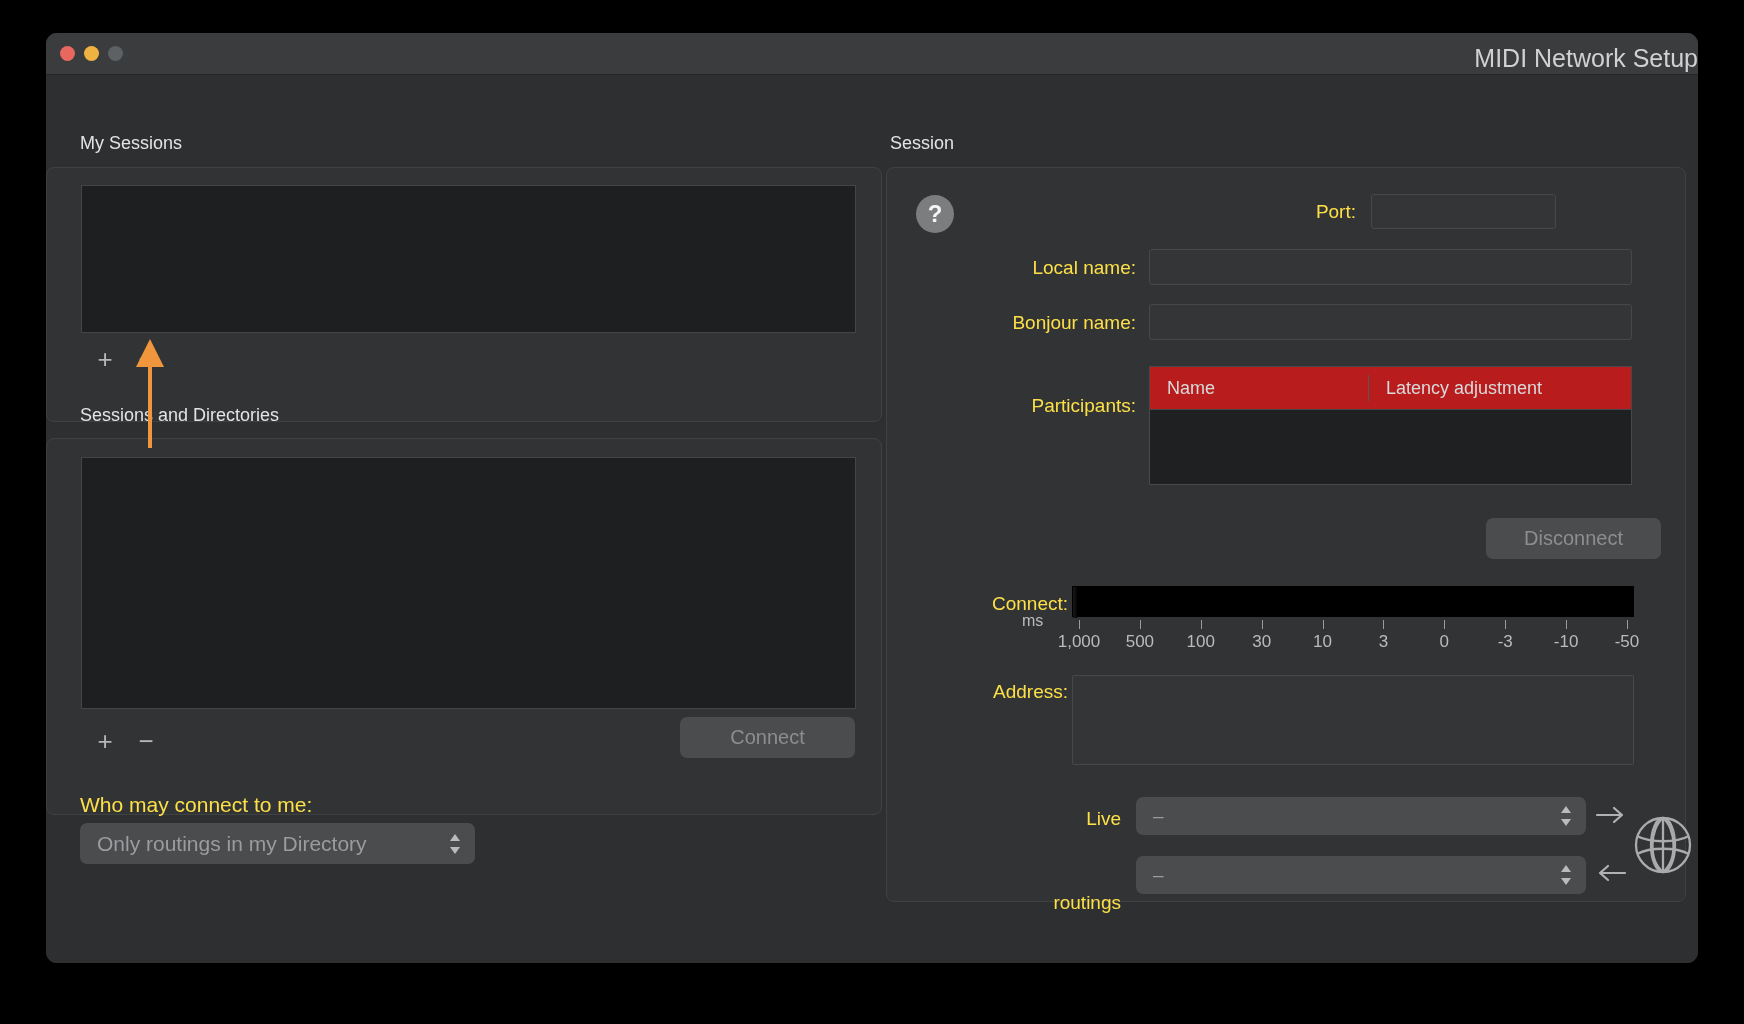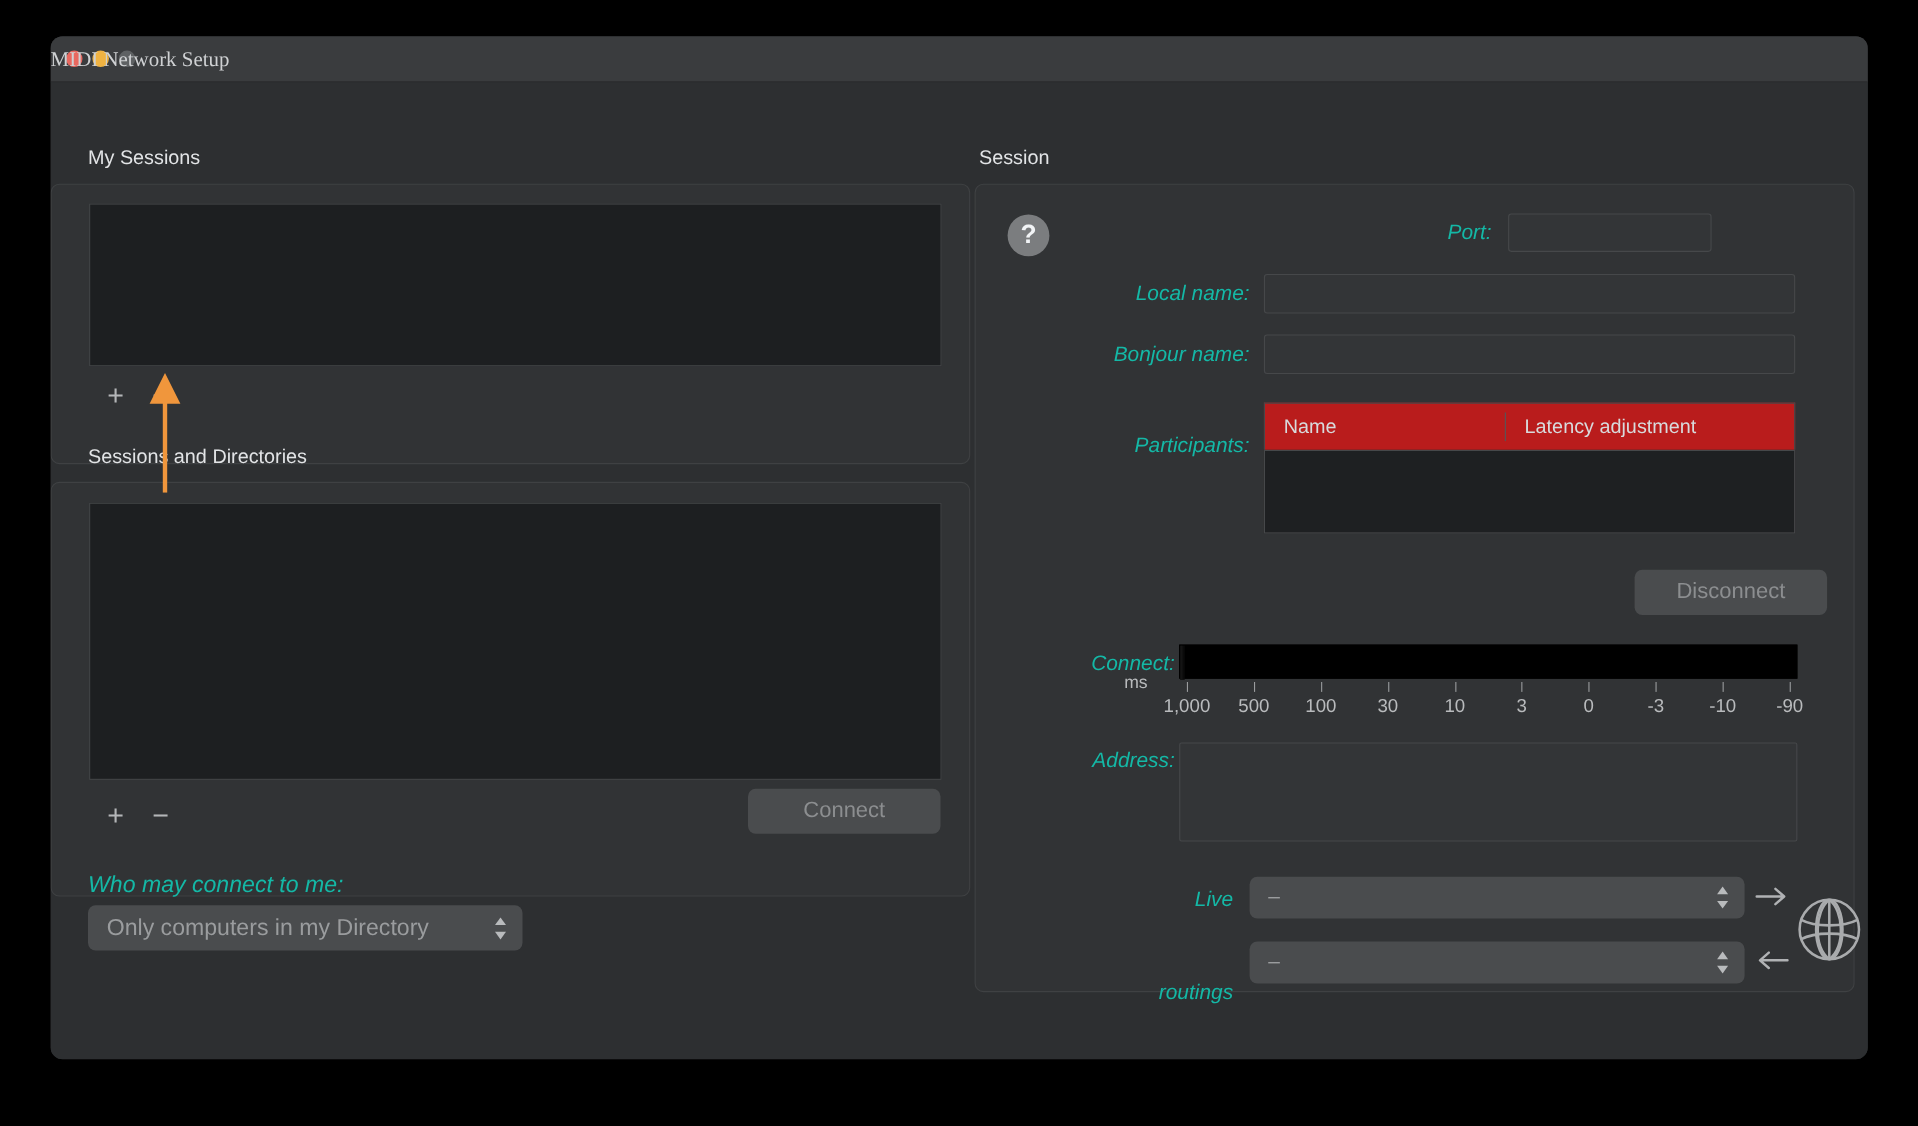--- a/index.html
+++ b/index.html
@@ -41,24 +41,23 @@
   .light {
     width: 15px; height: 15px;
     border-radius: 50%;
   }
   .light.close  { background: #e8685f; }
   .light.min    { background: #f0b342; }
   .light.zoom   { background: #5e6163; }
   #window-title {
     position: absolute;
     left: 0; right: 0; top: 11px;
-    text-align: left;
-    font-size: 19px;
+    text-align: right;
+    font-size: 25px;
     color: #cfd1d3;
-    font-family: Liberation Serif, serif;
   }
 
   
   #content {
     position: relative;
     height: 888px;
     background: #2d2f31;
   }
 
   .group-title {
@@ -103,24 +102,23 @@
     font-size: 20px;
     font-family: "Liberation Sans", sans-serif;
     text-align: center;
     cursor: default;
   }
 
   
   .lbl {
     position: absolute;
     font-size: 19px;
-    color: #14b8a6;
+    color: #fde047;
     text-align: right;
     white-space: nowrap;
-    font-style: italic;
   }
 
   
   .field {
     position: absolute;
     background: #333537;
     border: 1px solid #46484a;
     border-radius: 3px;
   }
 
@@ -269,21 +267,21 @@
     <div class="listbox" style="left:35px; top:382px; width:775px; height:252px;"></div>
 
     <div class="pm-btn" style="left:44px; top:652px;">+</div>
     <div class="pm-btn" style="left:85px; top:652px;">−</div>
 
     <button class="push-btn" style="left:634px; top:642px; width:175px; height:41px;">Connect</button>
 
     <div class="lbl" style="left:34px; top:718px; text-align:left; font-size:21px;">Who may connect to me:</div>
 
     <div class="popup" style="left:34px; top:748px; width:395px; height:41px;">
-      <span class="pop-val" style="font-size:21px;">Only computers in my Directory</span>
+      <span class="pop-val" style="font-size:21px;">Only routings in my Directory</span>
       <svg class="chev" viewBox="0 0 14 24">
         <path d="M7 2 L12 9 L2 9 Z" fill="#b9bbbd"></path>
         <path d="M7 22 L12 15 L2 15 Z" fill="#b9bbbd"></path>
       </svg>
     </div>
 
     <div class="group-title" style="left:844px; top:58px;">Session</div>
 
     <div class="panel" style="left:840px; top:92px; width:800px; height:735px;"></div>
 
@@ -330,21 +328,21 @@
         <div class="tick-lbl" style="left: 250.556px; top: 12px;">10</div>
         <div class="tick" style="left: 311.444px; top: 0px;"></div>
         <div class="tick-lbl" style="left: 311.444px; top: 12px;">3</div>
         <div class="tick" style="left: 372.333px; top: 0px;"></div>
         <div class="tick-lbl" style="left: 372.333px; top: 12px;">0</div>
         <div class="tick" style="left: 433.222px; top: 0px;"></div>
         <div class="tick-lbl" style="left: 433.222px; top: 12px;">-3</div>
         <div class="tick" style="left: 494.111px; top: 0px;"></div>
         <div class="tick-lbl" style="left: 494.111px; top: 12px;">-10</div>
         <div class="tick" style="left: 555px; top: 0px;"></div>
-        <div class="tick-lbl" style="left: 555px; top: 12px;">-90</div>
+        <div class="tick-lbl" style="left: 555px; top: 12px;">-50</div>
       </div>
 
     <div class="lbl" style="left:800px; top:606px; width:222px;">Address:</div>
     <div id="address-box" style="left:1026px; top:600px; width:562px; height:90px;" title=""></div>
 
     <div class="lbl" style="left:860px; top:733px; width:215px;">Live</div>
     <div class="lbl" style="left:860px; top:774px; width:215px;margin-top:43px;">routings</div>
 
     <div class="popup" style="left:1090px; top:722px; width:450px; height:38px;">
       <span class="pop-val">–</span>

